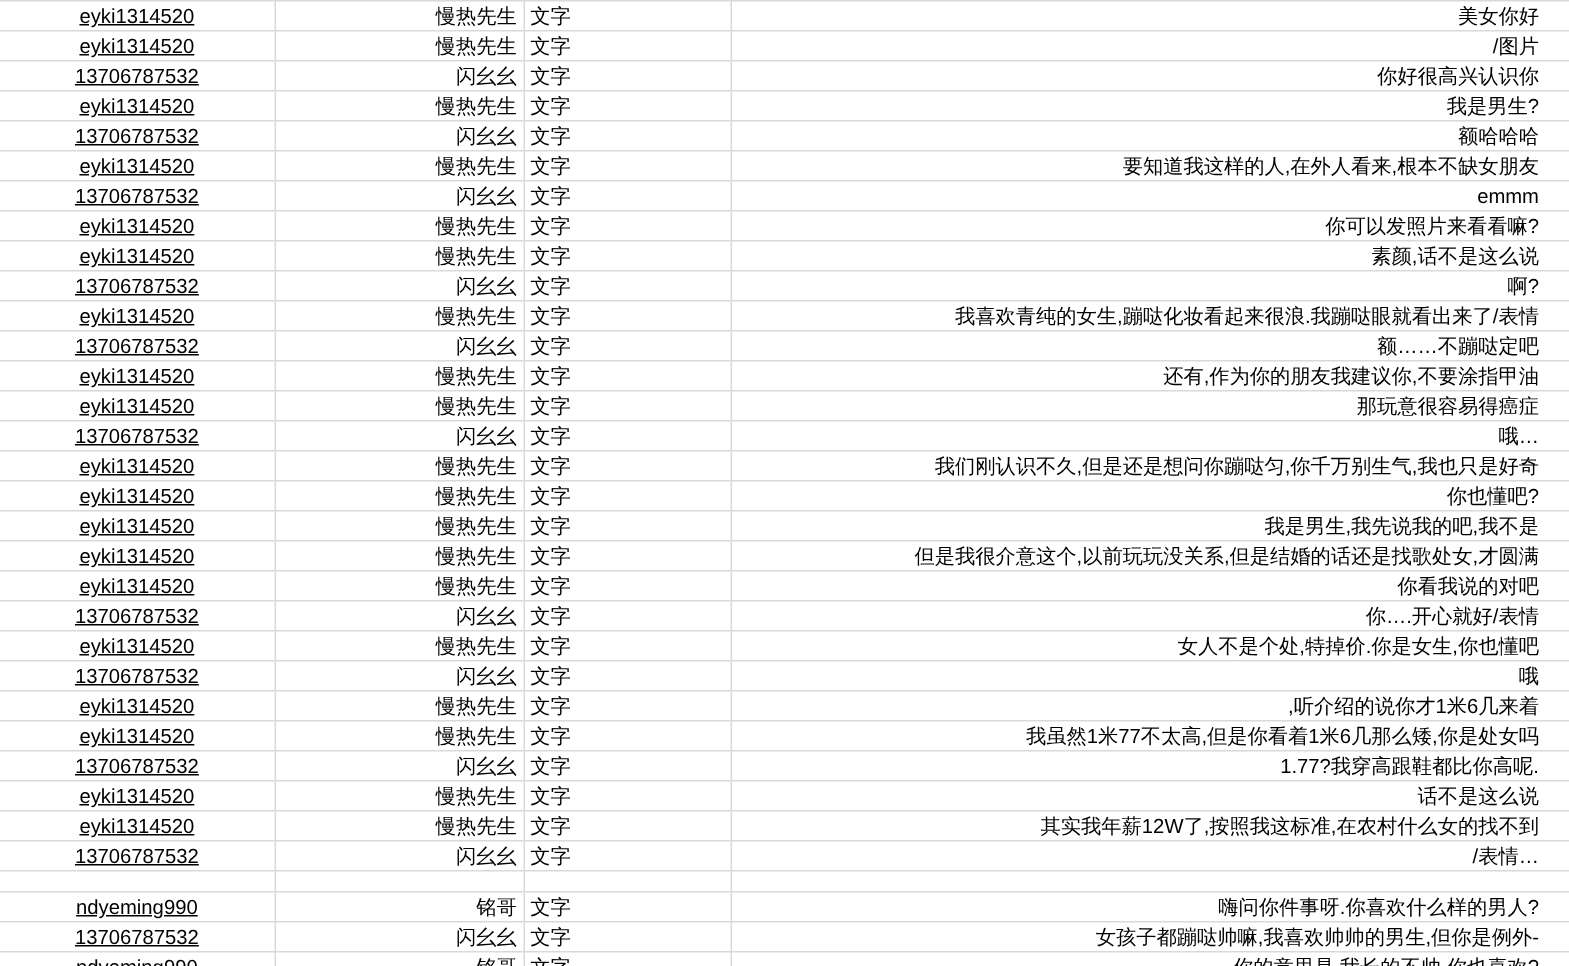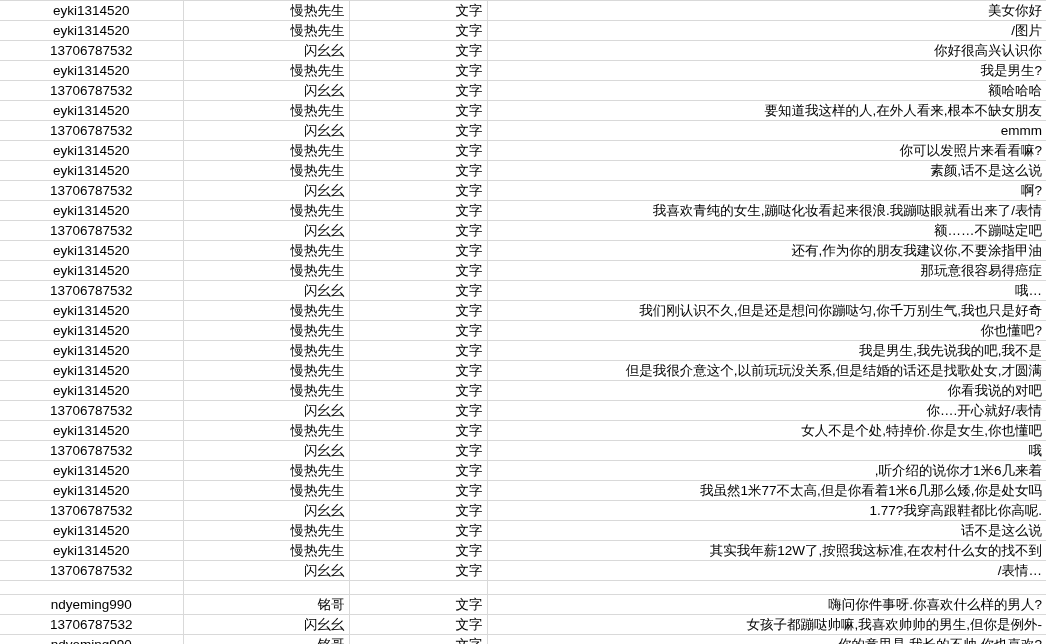--- a/index.html
+++ b/index.html
@@ -26,24 +26,24 @@
   #sheet td {
     height: 19px;
     line-height: 19px;
     font-size: 13.5px;
     padding: 0 4px;
     border-bottom: 1px solid #d9d9d9;
     border-right: 1px solid #d9d9d9;
     white-space: nowrap;
     overflow: hidden;
   }
-  #sheet td.id   { text-align: center; }
+  #sheet td.id   { text-align: center; text-decoration: underline; }
   #sheet td.name { text-align: right; }
-  #sheet td.type { text-align: right; }
-  #sheet td.msg  { text-align: right; padding-right: 4px; }
+  #sheet td.type { text-align: left; }
+  #sheet td.msg  { text-align: right; padding-right: 20px; }
   #sheet tr.spacer td {
     height: 13px;
     line-height: 13px;
     border-right: 1px solid #d9d9d9;
     border-bottom: 1px solid #d9d9d9;
   }
   #sheet tr.spacer td.msg { border-right: none; }
   #sheet td.msg { border-right: none; }
   #sheet tr.first td { border-top: 1px solid #d9d9d9; }
 </style>

